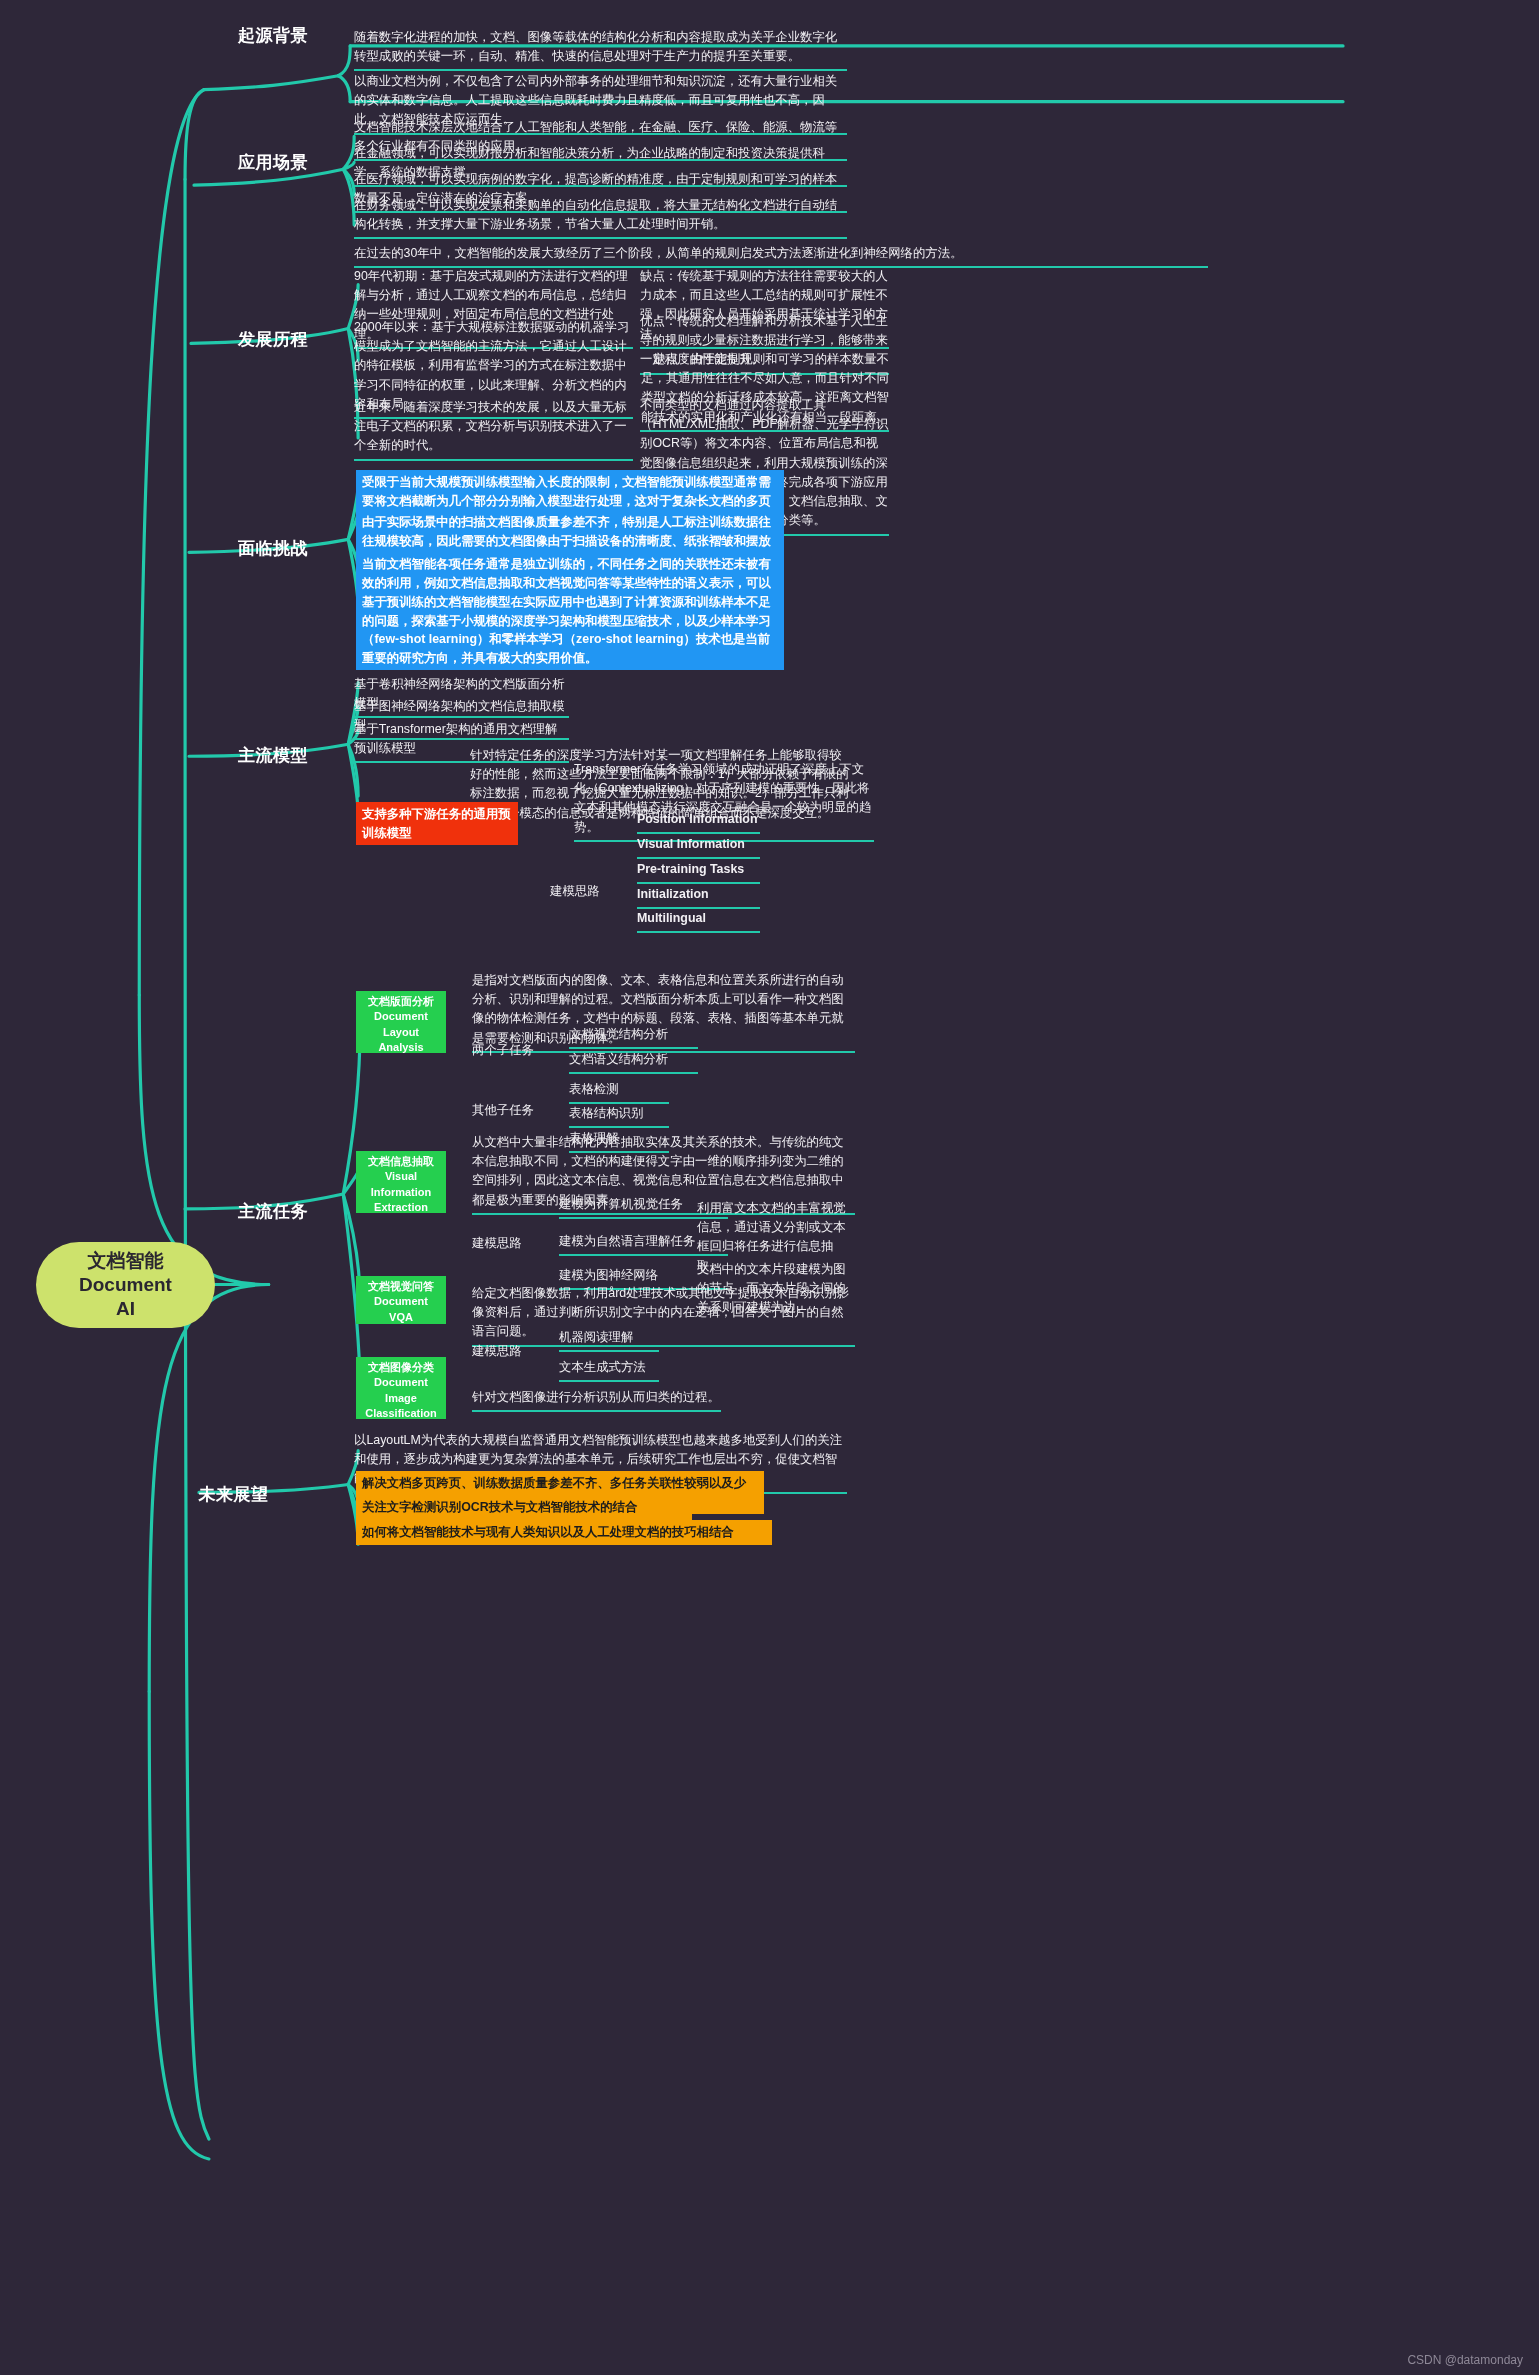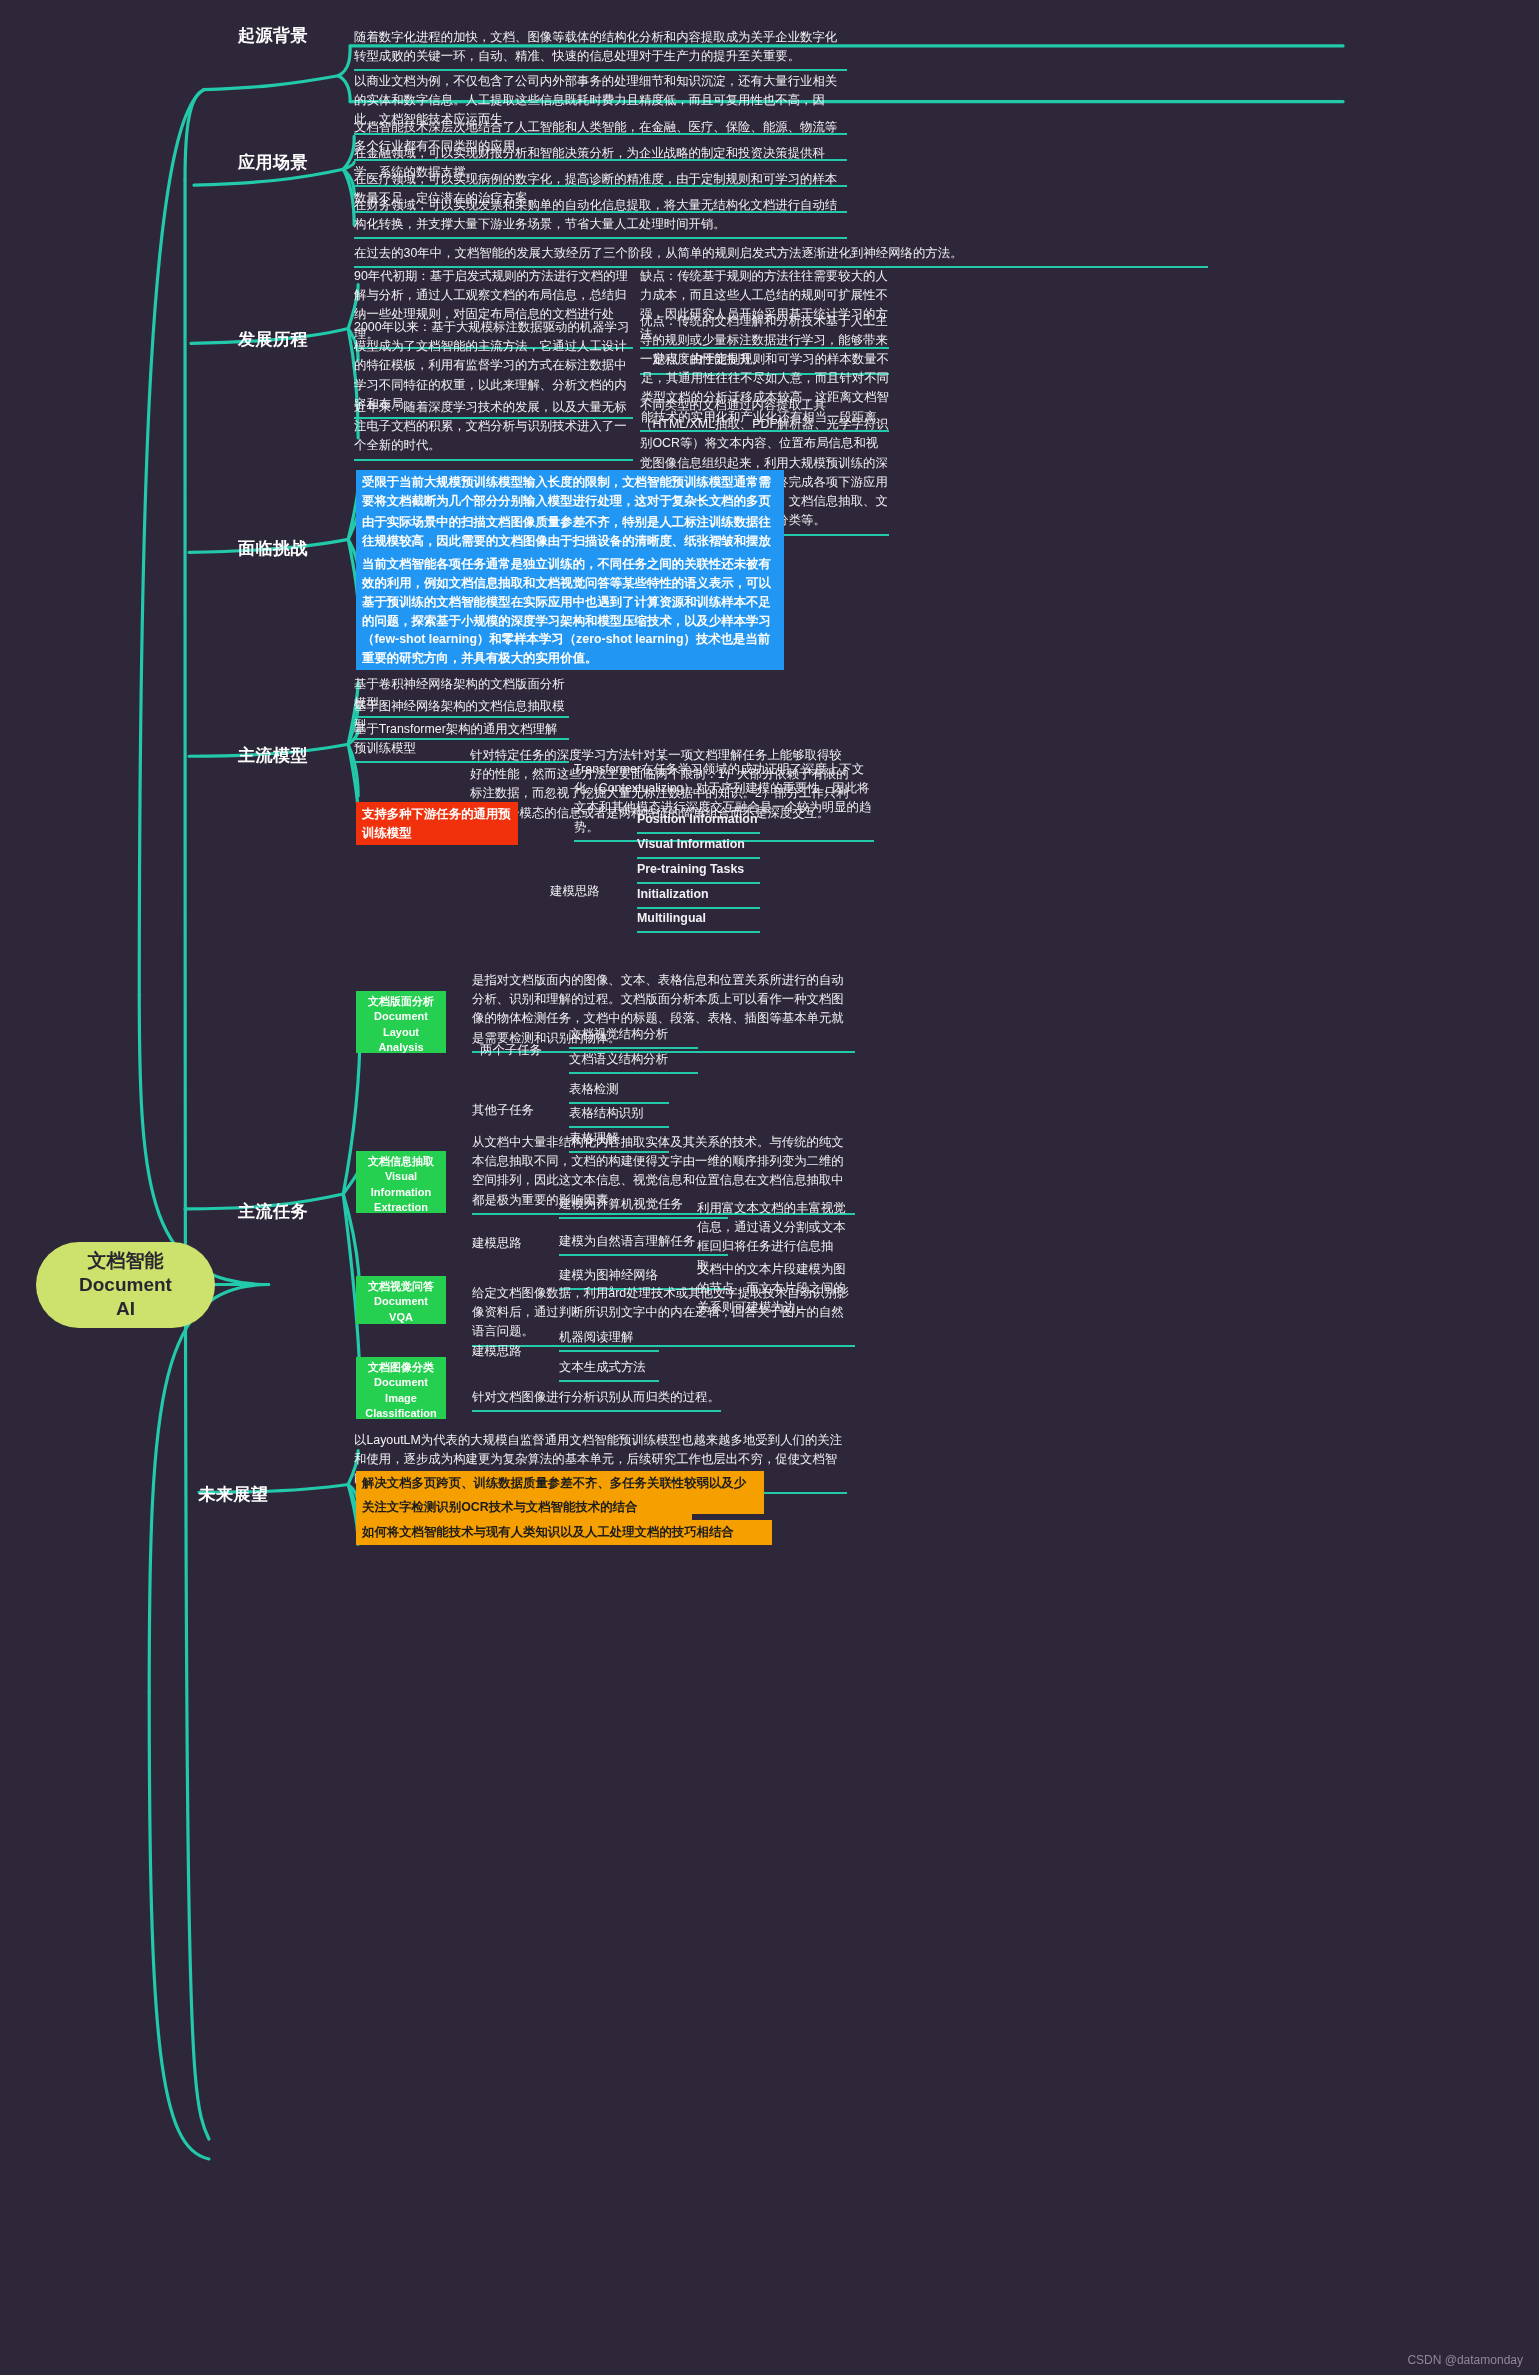--- a/index.html
+++ b/index.html
@@ -188,21 +188,21 @@
   <div class="node branch" style="left:159px; top:1200px; width:149px;">主流任务</div>
 
   <div class="node chip green" style="left:356px; top:991px; width:90px; height:62px; font-size:11px;">
       <span style="white-space:pre-line">文档版面分析
 Document
 Layout
 Analysis</span>
     </div>
   <div class="node leaf u" style="left:472px; top:971px; width:383px;">是指对文档版面内的图像、文本、表格信息和位置关系所进行的自动分析、识别和理解的过程。文档版面分析本质上可以看作一种文档图像的物体检测任务，文档中的标题、段落、表格、插图等基本单元就是需要检测和识别的物体。</div>
 
-  <div class="node leaf" style="left:472px; top:1041px; width:80px;margin-left:8px;">两个子任务</div>
+  <div class="node leaf" style="left:472px; top:1041px; width:80px;">两个子任务</div>
   <div class="node leaf u" style="left:569px; top:1025px; width:129px;">文档视觉结构分析</div>
   <div class="node leaf u" style="left:569px; top:1050px; width:129px;">文档语义结构分析</div>
 
   <div class="node leaf" style="left:472px; top:1101px; width:80px;">其他子任务</div>
   <div class="node leaf u" style="left:569px; top:1080px; width:100px;">表格检测</div>
   <div class="node leaf u" style="left:569px; top:1104px; width:100px;">表格结构识别</div>
   <div class="node leaf u" style="left:569px; top:1129px; width:100px;">表格理解</div>
 
   <div class="node chip green" style="left:356px; top:1151px; width:90px; height:62px; font-size:11px;">
       <span style="white-space:pre-line">文档信息抽取

